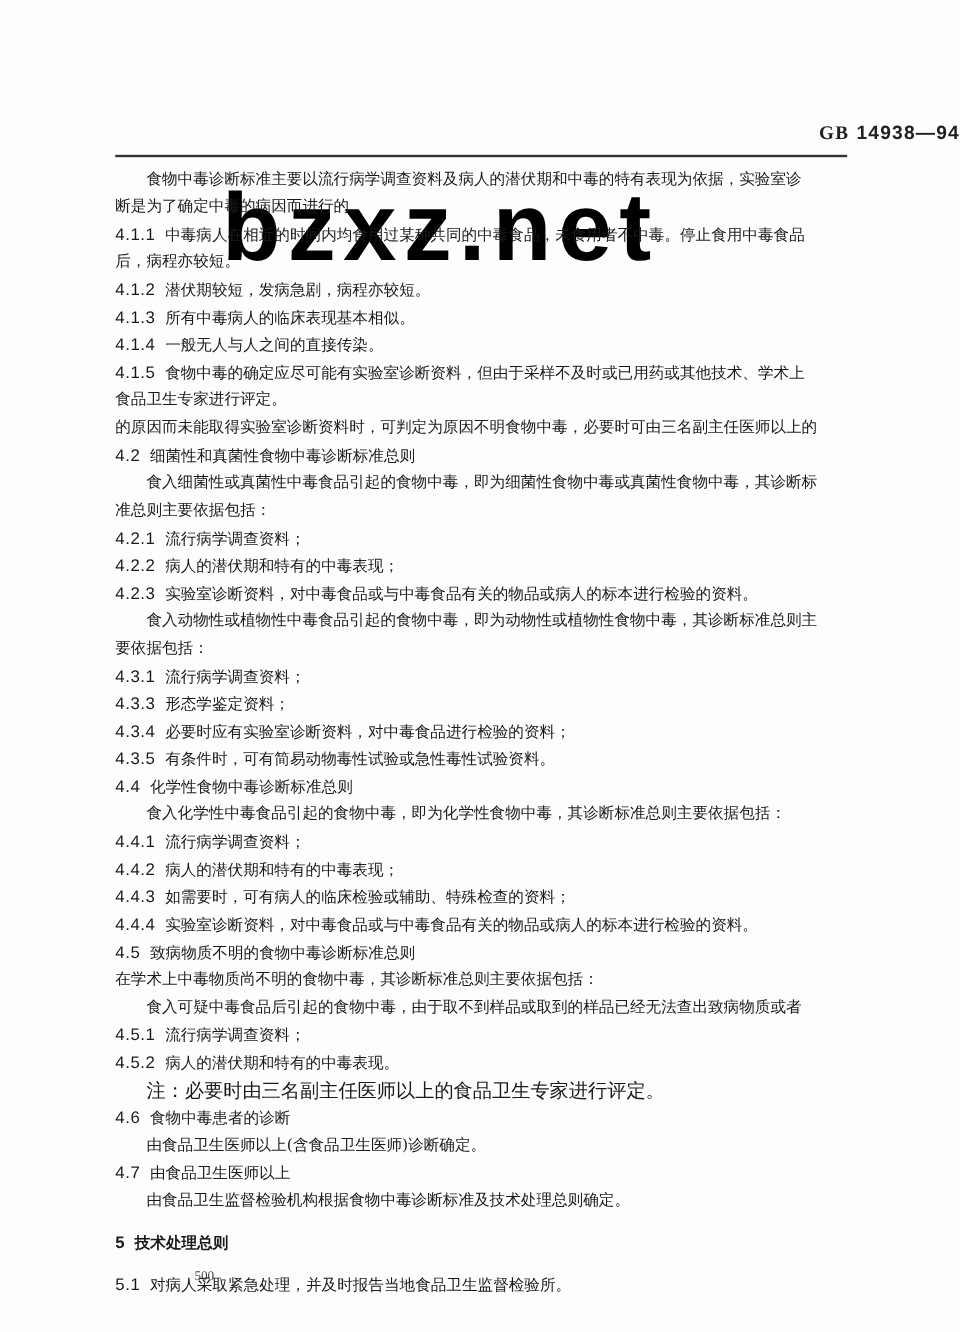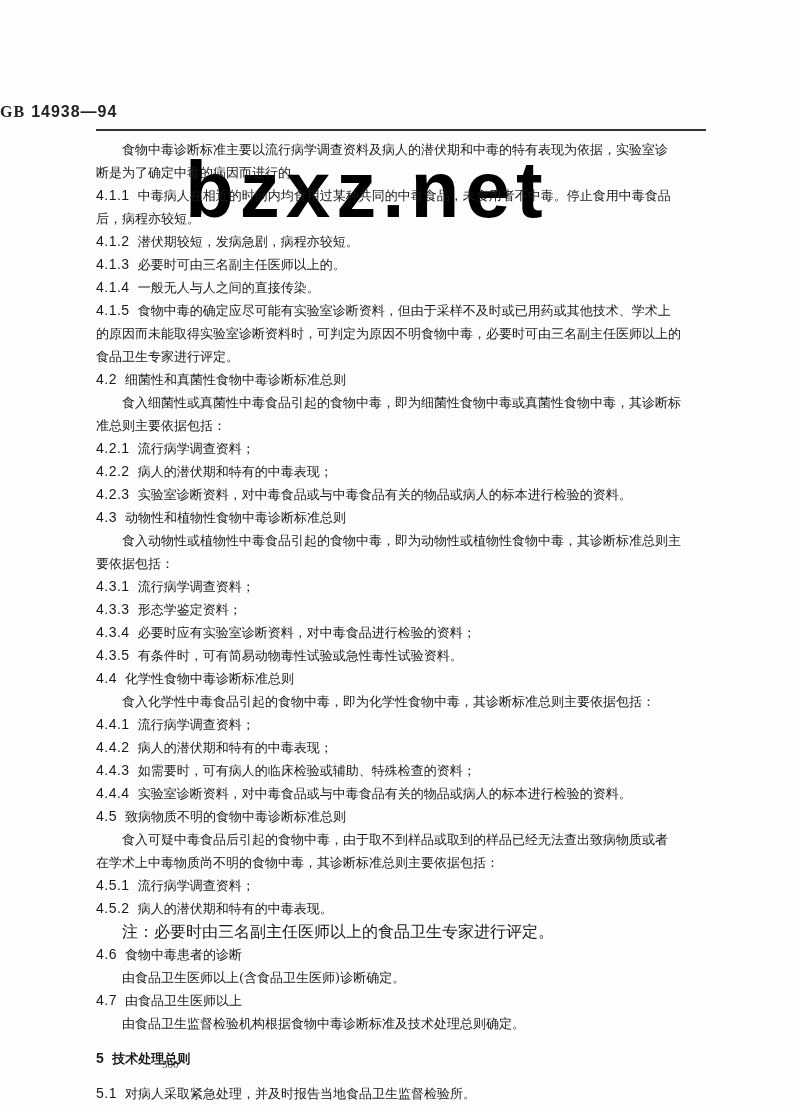--- a/index.html
+++ b/index.html
@@ -1,19 +1,19 @@
 <!DOCTYPE html>
 <html><head>
   <meta charset="utf-8">
   <style>
     html, body { margin: 0; padding: 0; background: #ffffff; }
     body { width: 800px; height: 1110px; position: relative; overflow: hidden;
            font-family: "DejaVu Serif", "Liberation Serif", serif; color: #1a1a1a; }
     .page { position: absolute; left: 0; top: 0; width: 800px; height: 1110px; background: #fdfdfd; }
-    .header-title { position: absolute; top: 103px; left: 0; width: 800px; text-align: left;
+    .header-title { position: absolute; top: 103px; left: 0; width: 800px; text-align: right;
                     font-family: "Liberation Sans", "DejaVu Sans", sans-serif; font-size: 16px;
                     letter-spacing: 1px; font-weight: bold; color: #222; }
     .header-title .gb { font-family: "Liberation Serif", serif; font-weight: bold; margin-right: 6px; }
     .header-rule { position: absolute; top: 129px; left: 96px; width: 610px; height: 2px; background: #333; }
     .watermark { position: absolute; top: 150px; left: 185px; font-family: "Liberation Sans", "DejaVu Sans", sans-serif;
                  font-size: 80px; font-weight: bold; color: #000000; letter-spacing: 6px; z-index: 0; line-height: 1; }
     .content { position: absolute; top: 138px; left: 96px; width: 612px; z-index: 1; }
     .line { font-size: 13px; line-height: 23px; white-space: nowrap; height: 23px; }
     .num { font-family: "Liberation Sans", "DejaVu Sans", sans-serif; font-size: 14px; display: inline-block; margin-right: 8px; letter-spacing: 0.5px; }
     .indent { padding-left: 26px; }
@@ -33,51 +33,50 @@
   </div>
   <div class="header-rule"></div>
 
   <div class="content">
     <div class="line indent">食物中毒诊断标准主要以流行病学调查资料及病人的潜伏期和中毒的特有表现为依据，实验室诊</div>
     <div class="line">断是为了确定中毒的病因而进行的。</div>
 
     <div class="line"><span class="num">4.1.1</span><span>中毒病人在相近的时间内均食用过某种共同的中毒食品，未食用者不中毒。停止食用中毒食品</span></div>
     <div class="line">后，病程亦较短。</div>
     <div class="line"><span class="num">4.1.2</span><span>潜伏期较短，发病急剧，病程亦较短。</span></div>
-    <div class="line"><span class="num">4.1.3</span><span>必要时可由三名副主任医师以上的。</span></div>
+    <div class="line"><span class="num">4.1.3</span><span>所有中毒病人的临床表现基本相似。</span></div>
     <div class="line"><span class="num">4.1.4</span><span>一般无人与人之间的直接传染。</span></div>
     <div class="line"><span class="num">4.1.5</span><span>食物中毒的确定应尽可能有实验室诊断资料，但由于采样不及时或已用药或其他技术、学术上</span></div>
+    <div class="line">食品卫生专家进行评定。</div>
     <div class="line">的原因而未能取得实验室诊断资料时，可判定为原因不明食物中毒，必要时可由三名副主任医师以上的</div>
-    <div class="line">食品卫生专家进行评定。</div>
 
     <div class="line"><span class="num">4.2</span><span>细菌性和真菌性食物中毒诊断标准总则</span></div>
     <div class="line indent">食入细菌性或真菌性中毒食品引起的食物中毒，即为细菌性食物中毒或真菌性食物中毒，其诊断标</div>
     <div class="line">准总则主要依据包括：</div>
     <div class="line"><span class="num">4.2.1</span><span>流行病学调查资料；</span></div>
     <div class="line"><span class="num">4.2.2</span><span>病人的潜伏期和特有的中毒表现；</span></div>
     <div class="line"><span class="num">4.2.3</span><span>实验室诊断资料，对中毒食品或与中毒食品有关的物品或病人的标本进行检验的资料。</span></div>
 
-    <div class="line"><span class="num">4.3</span><span>动物性和植物性食物中毒诊断标准总则</span></div>
     <div class="line indent">食入动物性或植物性中毒食品引起的食物中毒，即为动物性或植物性食物中毒，其诊断标准总则主</div>
     <div class="line">要依据包括：</div>
     <div class="line"><span class="num">4.3.1</span><span>流行病学调查资料；</span></div>
     <div class="line"><span class="num">4.3.3</span><span>形态学鉴定资料；</span></div>
     <div class="line"><span class="num">4.3.4</span><span>必要时应有实验室诊断资料，对中毒食品进行检验的资料；</span></div>
     <div class="line"><span class="num">4.3.5</span><span>有条件时，可有简易动物毒性试验或急性毒性试验资料。</span></div>
 
     <div class="line"><span class="num">4.4</span><span>化学性食物中毒诊断标准总则</span></div>
     <div class="line indent">食入化学性中毒食品引起的食物中毒，即为化学性食物中毒，其诊断标准总则主要依据包括：</div>
     <div class="line"><span class="num">4.4.1</span><span>流行病学调查资料；</span></div>
     <div class="line"><span class="num">4.4.2</span><span>病人的潜伏期和特有的中毒表现；</span></div>
     <div class="line"><span class="num">4.4.3</span><span>如需要时，可有病人的临床检验或辅助、特殊检查的资料；</span></div>
     <div class="line"><span class="num">4.4.4</span><span>实验室诊断资料，对中毒食品或与中毒食品有关的物品或病人的标本进行检验的资料。</span></div>
 
     <div class="line"><span class="num">4.5</span><span>致病物质不明的食物中毒诊断标准总则</span></div>
+    <div class="line">在学术上中毒物质尚不明的食物中毒，其诊断标准总则主要依据包括：</div>
     <div class="line indent">食入可疑中毒食品后引起的食物中毒，由于取不到样品或取到的样品已经无法查出致病物质或者</div>
-    <div class="line">在学术上中毒物质尚不明的食物中毒，其诊断标准总则主要依据包括：</div>
     <div class="line"><span class="num">4.5.1</span><span>流行病学调查资料；</span></div>
     <div class="line"><span class="num">4.5.2</span><span>病人的潜伏期和特有的中毒表现。</span></div>
     <div class="note">注：必要时由三名副主任医师以上的食品卫生专家进行评定。</div>
 
     <div class="line"><span class="num">4.6</span><span>食物中毒患者的诊断</span></div>
     <div class="line indent">由食品卫生医师以上(含食品卫生医师)诊断确定。</div>
     <div class="line"><span class="num">4.7</span><span>由食品卫生医师以上</span></div>
     <div class="line indent">由食品卫生监督检验机构根据食物中毒诊断标准及技术处理总则确定。</div>
 
     <div class="gap"></div>

